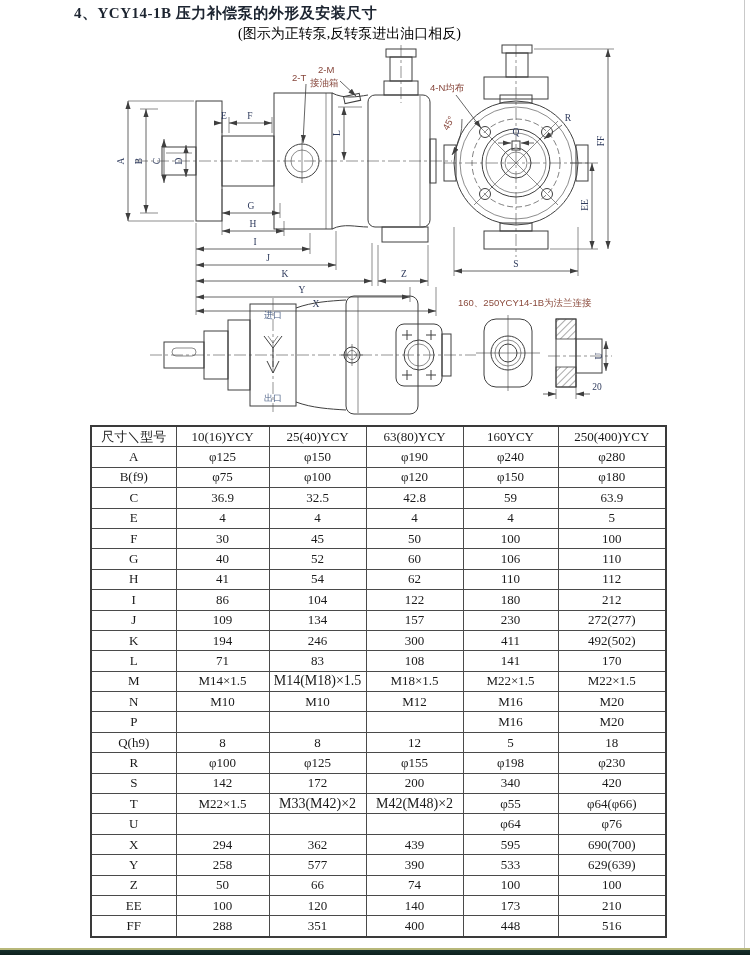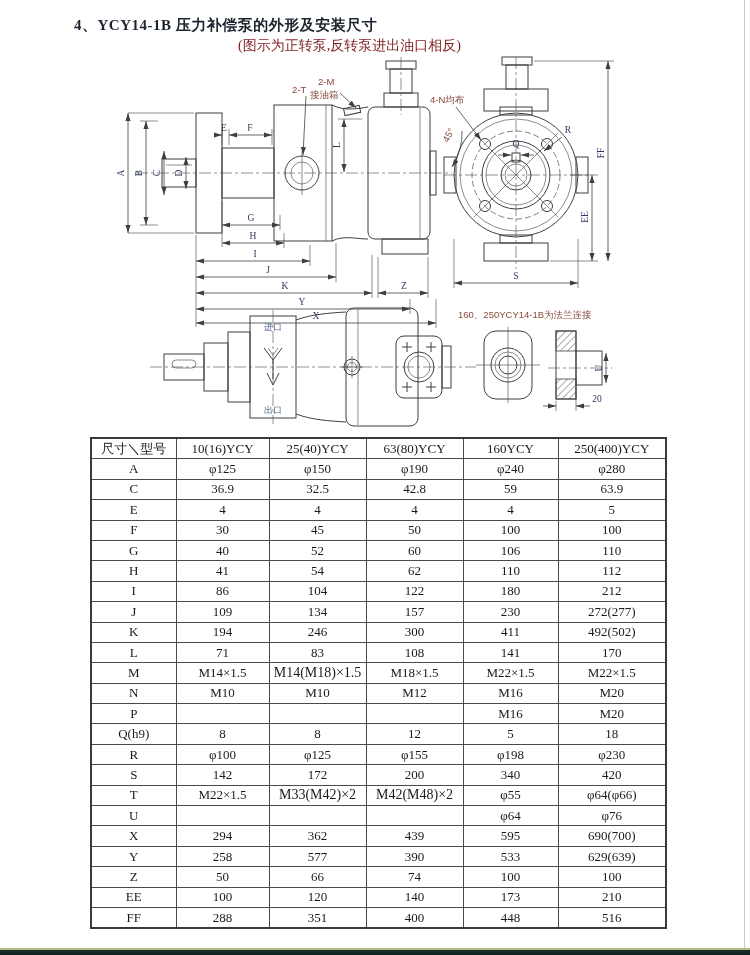--- a/index.html
+++ b/index.html
@@ -1,26 +1,26 @@
 <!DOCTYPE html>
 <html><head>
 <meta charset="utf-8">
 <style>
   html,body{margin:0;padding:0;}
   body{
     width:750px;height:955px;position:relative;background:#ffffff;
     font-family:"Liberation Serif", serif;color:#1a1a1a;overflow:hidden;
   }
-  .title-block{padding-top:16px;}
+  .title-block{padding-top:4px;}
   .doc-title{
     margin:0 0 0 74px;font-size:15px;font-weight:600;color:#1c2430;
     letter-spacing:0.5px;
   }
   .doc-subtitle{
-    margin:2px 0 0 238px;font-size:14px;font-weight:500;color:#7f1d1d;
+    margin:2px 0 0 238px;font-size:14px;font-weight:500;color:#000000;
   }
   svg{display:block;}
   .ln{stroke:#3f3f3f;stroke-width:1;fill:none;}
   .thin{stroke:#3f3f3f;stroke-width:.6;fill:none;}
   .cl{stroke:#4a4a4a;stroke-width:.6;fill:none;stroke-dasharray:12 3 3 3;}
   .bc{stroke:#4a4a4a;stroke-width:.7;fill:none;stroke-dasharray:6 3;}
   .dim{stroke:#3f3f3f;stroke-width:.8;fill:none;}
   .dlab{font:9.5px "Liberation Serif", serif;fill:#2e3a5c;text-anchor:middle;}
   .annot{font:9.5px "Liberation Sans", sans-serif;fill:#86453a;}
   .blue{font:9px "Liberation Sans", sans-serif;fill:#4a5f85;text-anchor:middle;}
@@ -286,20 +286,28 @@
   <tbody>
       <tr>
         <td>A</td>
         <td>φ125</td>
         <td>φ150</td>
         <td>φ190</td>
         <td>φ240</td>
         <td>φ280</td>
       </tr>
       <tr>
+        <td>B(f9)</td>
+        <td>φ75</td>
+        <td>φ100</td>
+        <td>φ120</td>
+        <td>φ150</td>
+        <td>φ180</td>
+      </tr>
+      <tr>
         <td>C</td>
         <td>36.9</td>
         <td>32.5</td>
         <td>42.8</td>
         <td>59</td>
         <td>63.9</td>
       </tr>
       <tr>
         <td>E</td>
         <td>4</td>

